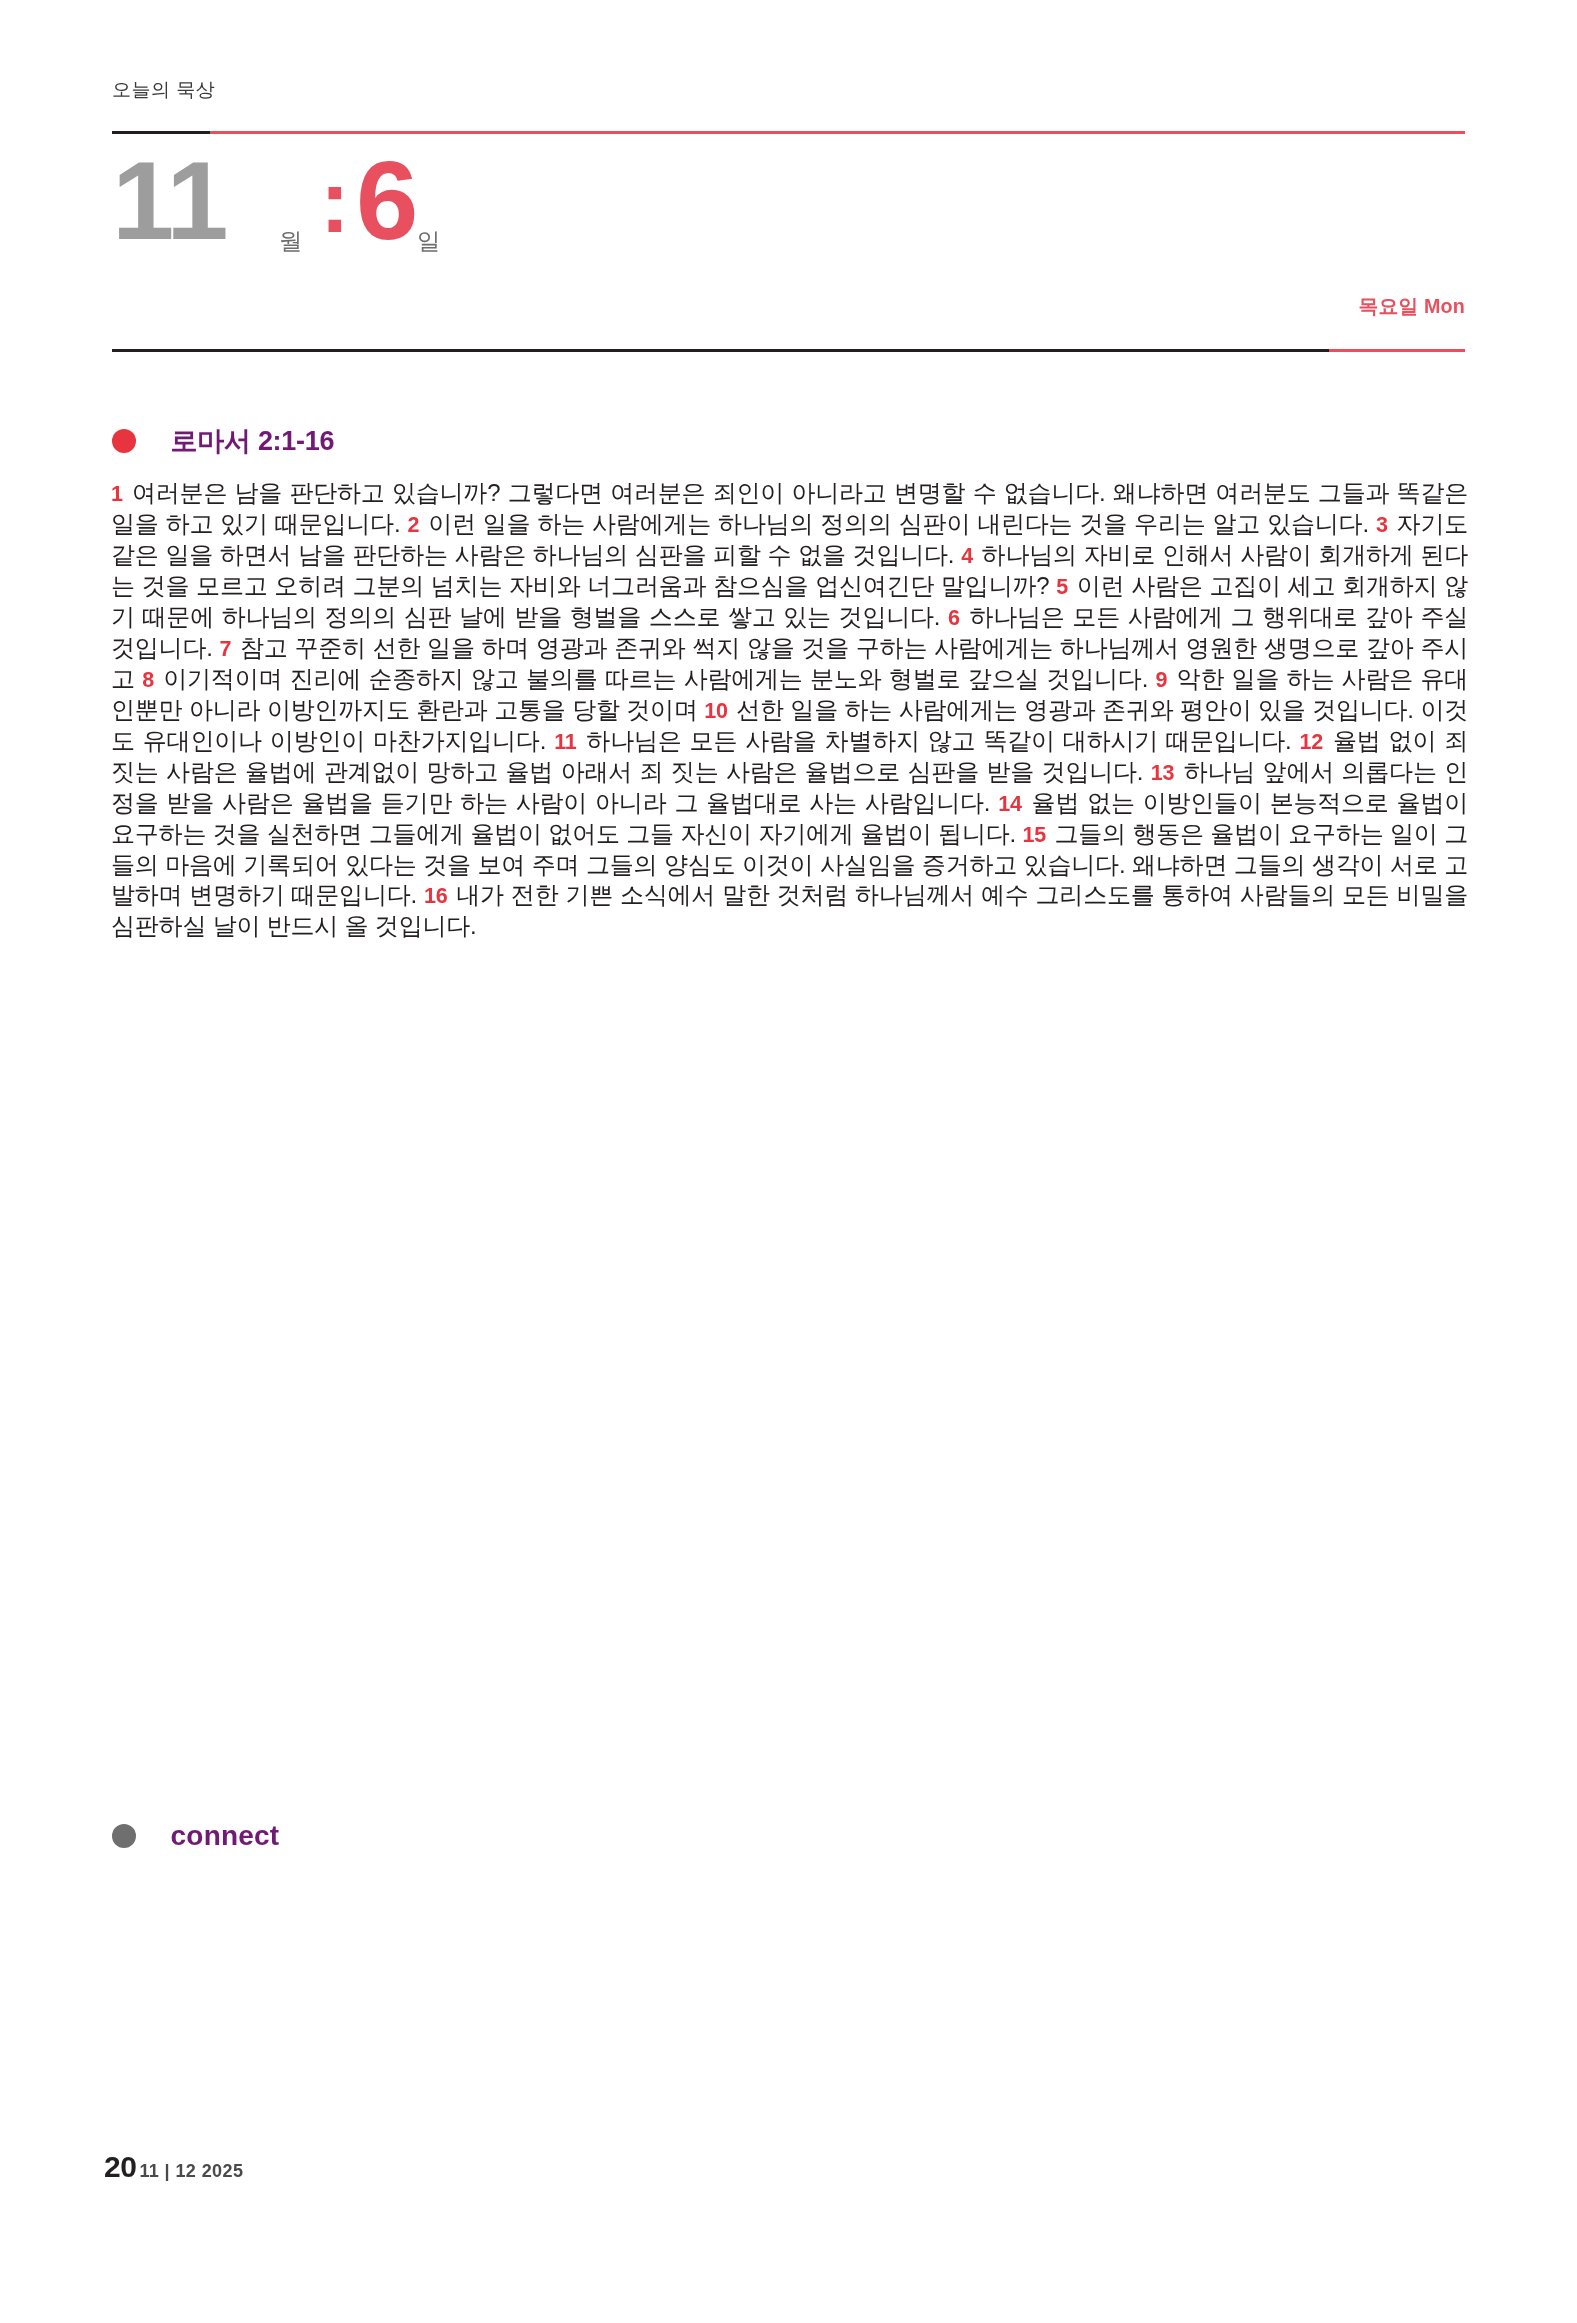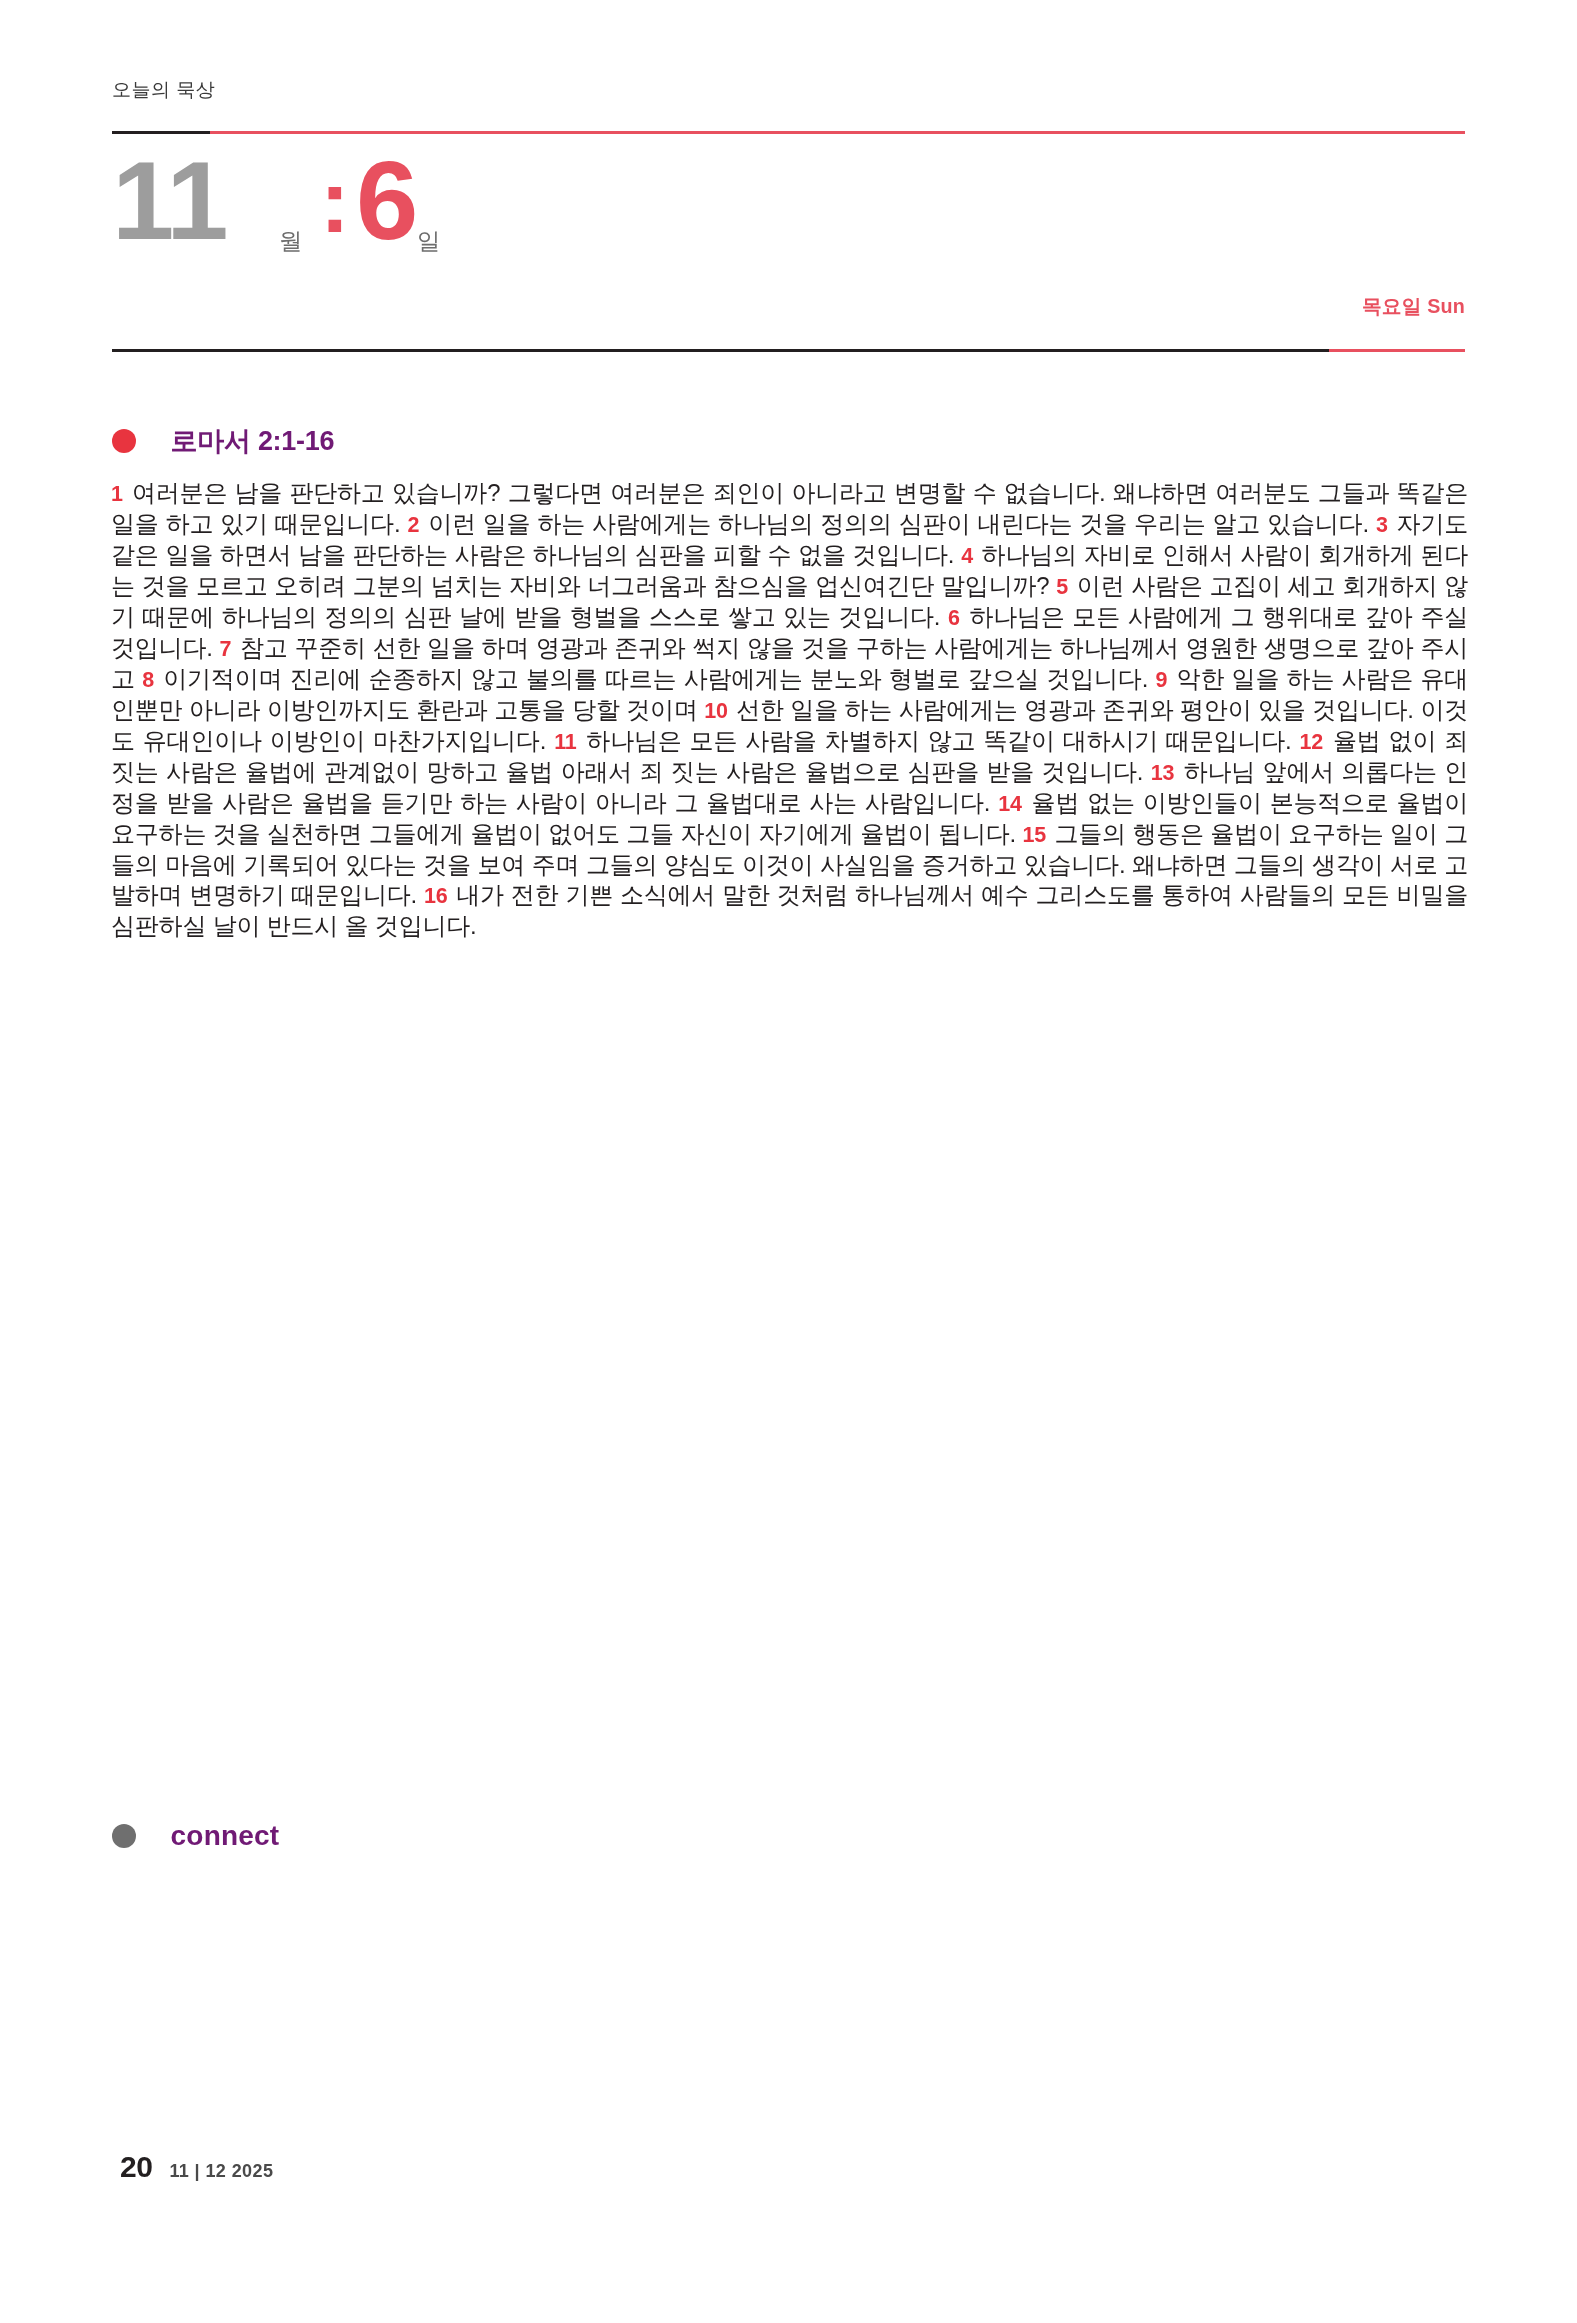--- a/index.html
+++ b/index.html
@@ -178,25 +178,25 @@
   .vnum {
     color: #e8343f;
     font-weight: 700;
     font-size: 21.5px;
     padding-right: 1.9px;
   }
 
   
   .footer {
     position: absolute;
-    left: 120px;
+    left: 104px;
     top: 2150px;
     display: flex;
     align-items: baseline;
-    gap: 17px;
+    gap: 3px;
     text-align: center;
   }
   .page-number {
     font-size: 30px;
     font-weight: 700;
     color: #231f20;
     letter-spacing: -0.5px;
   }
   .footer-meta {
     font-size: 18px;
@@ -215,21 +215,21 @@
   <div class="rule-top">
     <span class="dark"></span>
   </div>
 
   <div class="datebar">
     <span class="date-month">11</span>
     <span class="date-month-unit">월</span>
     <span class="date-colon">:</span>
     <span class="date-day">6</span>
     <span class="date-day-unit">일</span>
-    <span class="weekday">목요일 Sun</span>
+    <span class="weekday">목요일 Mon</span>
   </div>
 
   <div class="rule-bottom">
     <span class="red"></span>
   </div>
 
   <div class="section-head scripture">
     <span class="bullet red"></span>
     <span class="section-title">로마서 2:1-16</span>
   </div>

